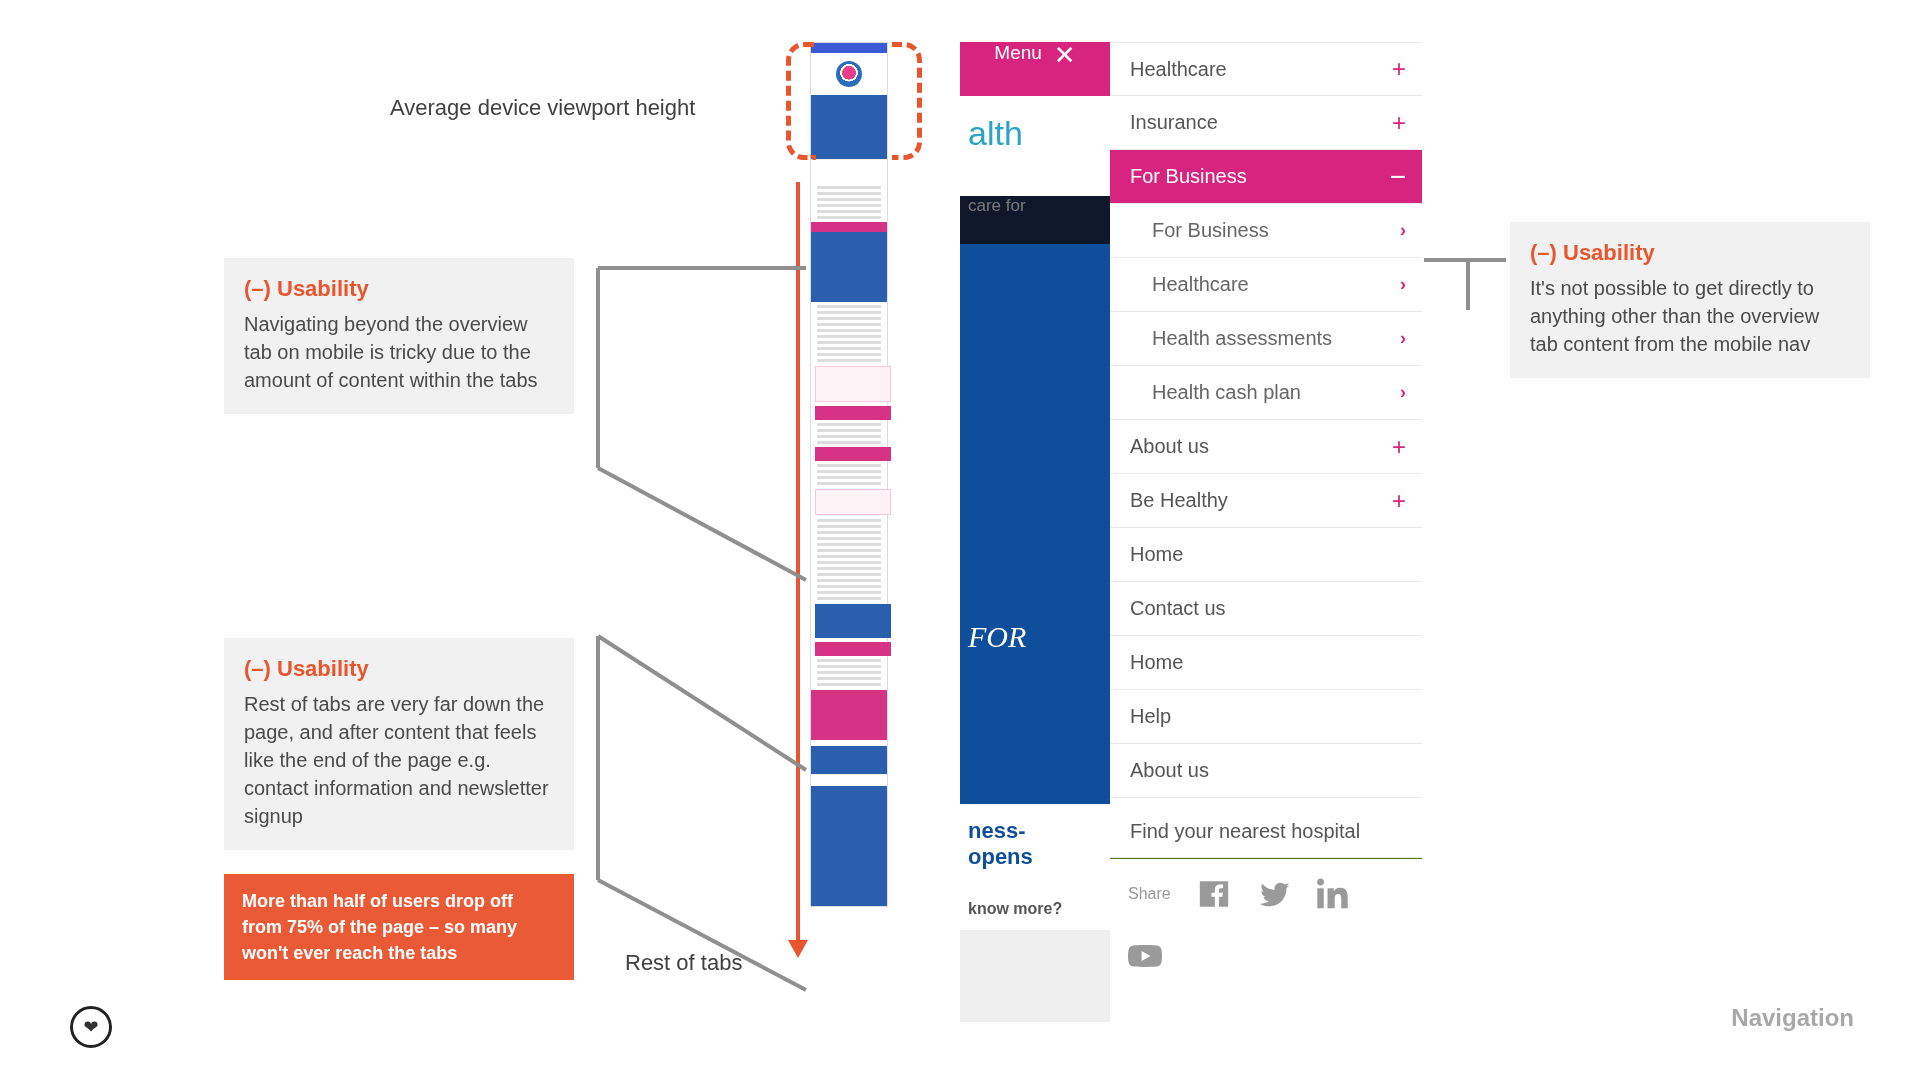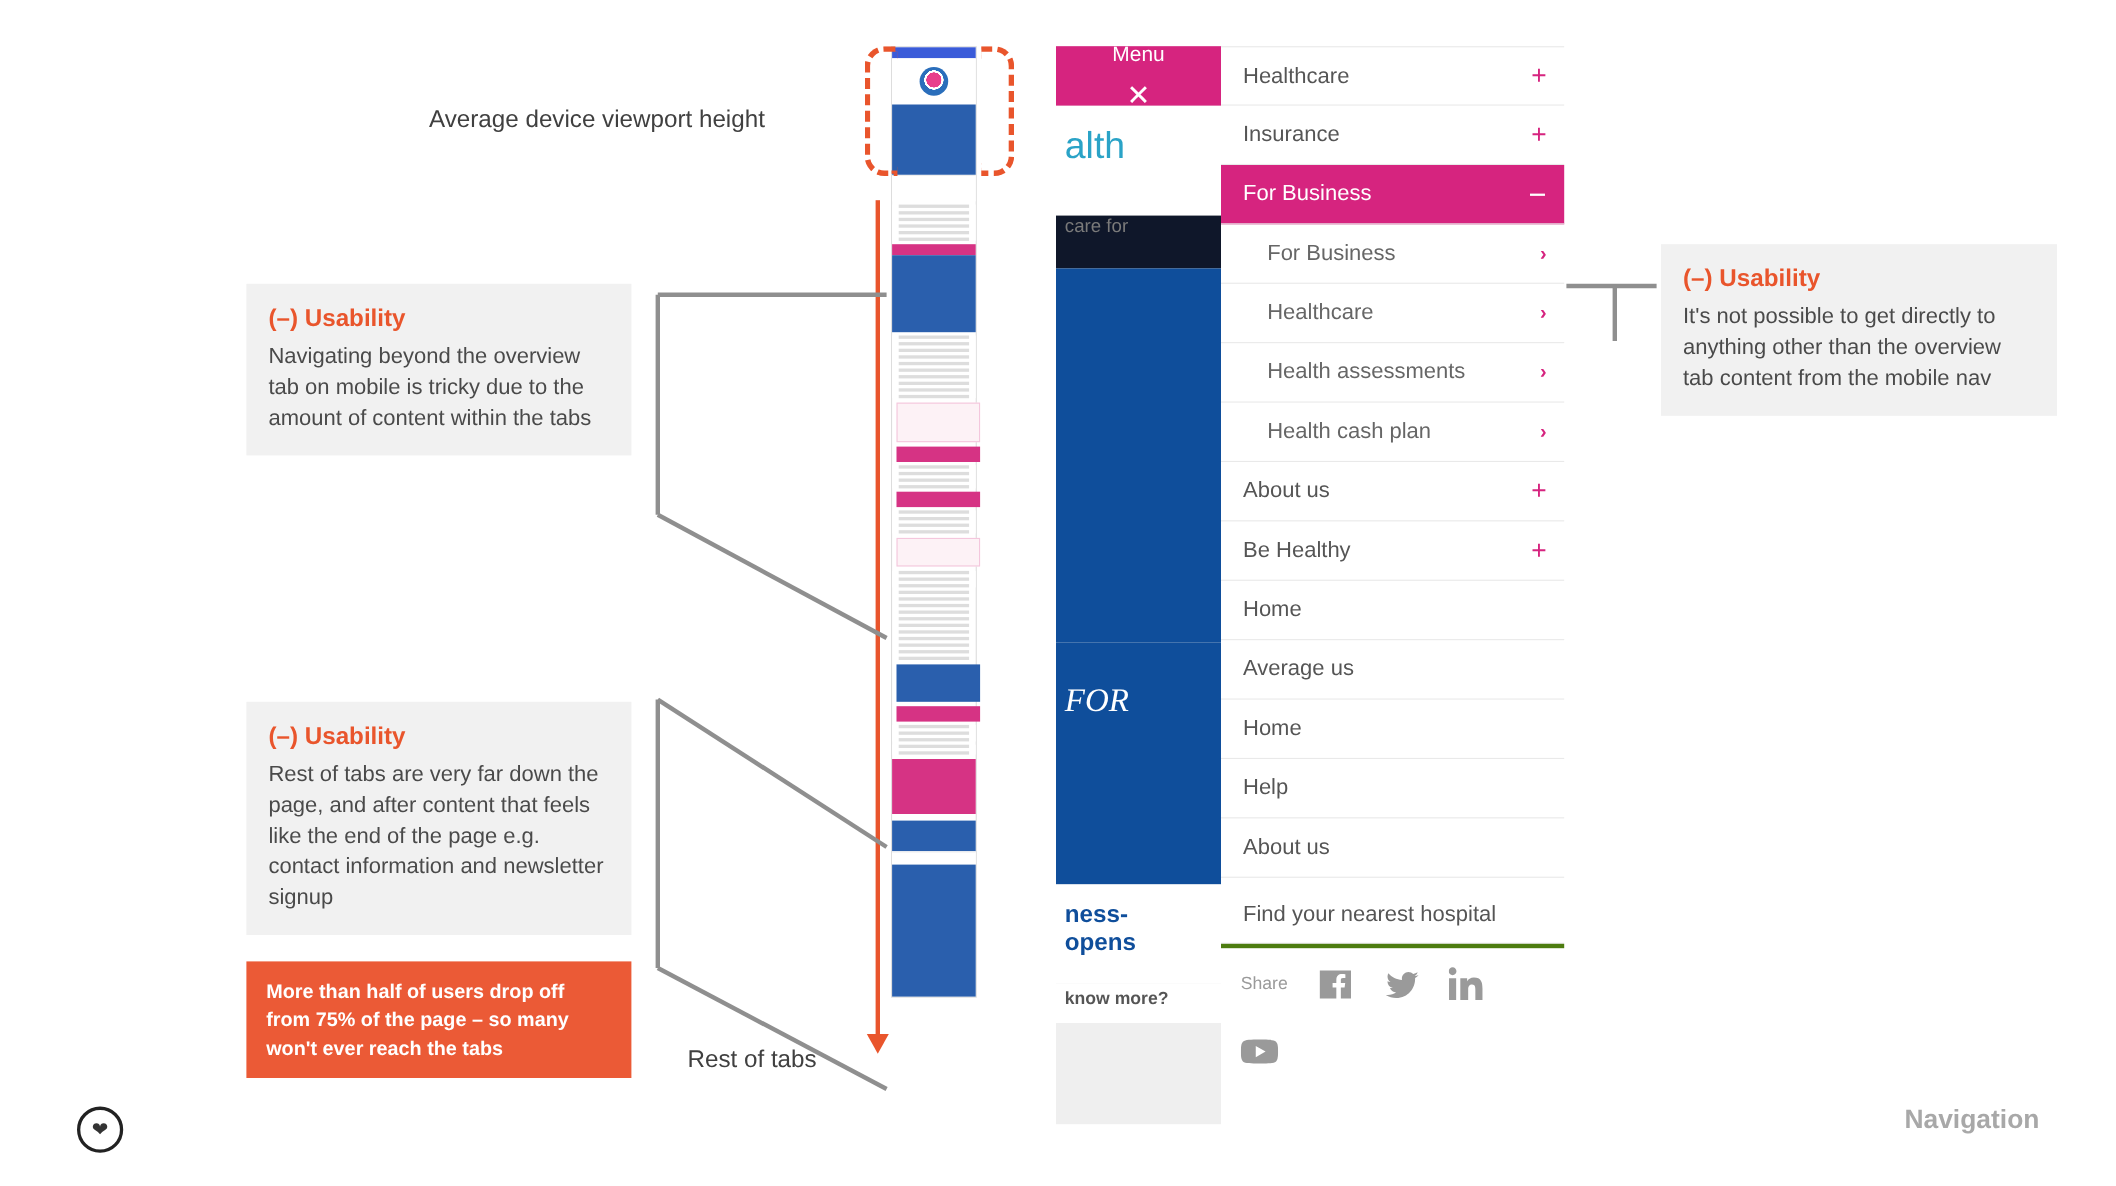--- a/index.html
+++ b/index.html
@@ -143,24 +143,23 @@
     display: flex;
     align-items: center;
     height: 54px;
     padding: 0 18px 0 0;
   }
   .mobnav .toprow { position: relative; }
   .mobnav .menubtn {
     width: 150px; height: 54px;
     background: #d6247f;
     color: #fff;
-    display: flex; align-items: center; justify-content: center;
+    display: flex; align-items: flex-start; justify-content: center;
     gap: 12px;
     font-size: 19px;
-    flex-direction: column;
   }
   .mobnav .menubtn .x { font-size: 26px; line-height: 1; }
   .mobnav .item {
     flex: 1;
     padding-left: 20px;
     border-bottom: 1px solid #e9e9e9;
     display: flex;
     align-items: center;
     height: 54px;
   }
@@ -172,21 +171,21 @@
     background: #d6247f;
     color: #fff;
   }
   .mobnav .sub { padding-left: 42px; color: #666; }
   .mobnav .sharebar {
     height: 70px;
     display: flex;
     align-items: center;
     gap: 26px;
     padding: 0 18px;
-    border-top: 4px solid #4d7c0f;
+    border-top: 1px solid #4d7c0f;
     color: #9a9a9a;
   }
   .mobnav .sharebar .lblshare { font-size: 16px; }
   .mobnav .yt {
     height: 56px;
     padding: 0 18px;
     display:flex; align-items:center;
     color:#9a9a9a;
   }
 
@@ -277,21 +276,21 @@
       <span class="plus">+</span>
     </div>
     <div class="item">
       <span>Be Healthy</span>
       <span class="plus">+</span>
     </div>
     <div class="item">
       <span>Home</span>
     </div>
     <div class="item">
-      <span>Average us</span>
+      <span>Contact us</span>
     </div>
     <div class="item">
       <span>Home</span>
     </div>
     <div class="item">
       <span>Help</span>
     </div>
     <div class="item">
       <span>About us</span>
     </div>

